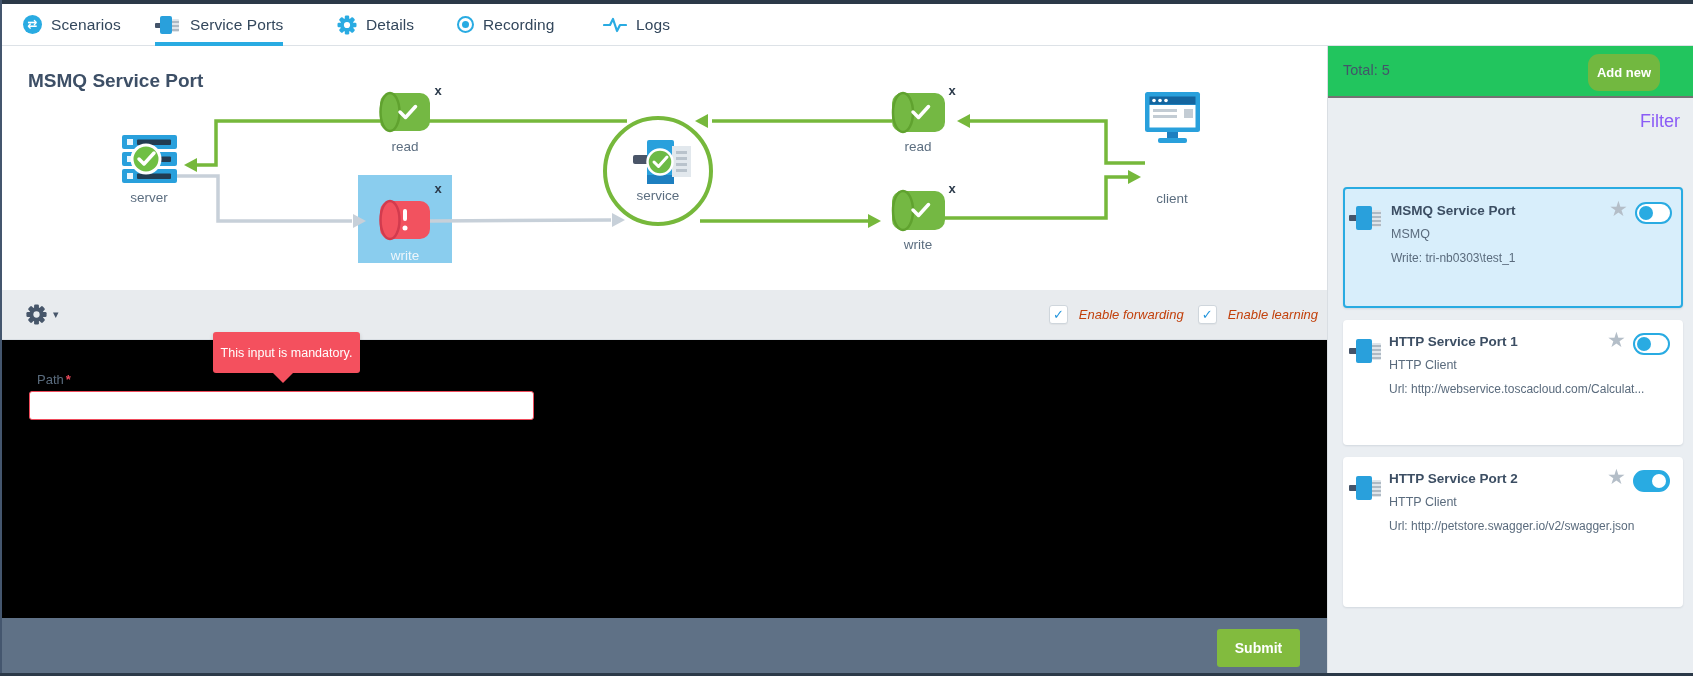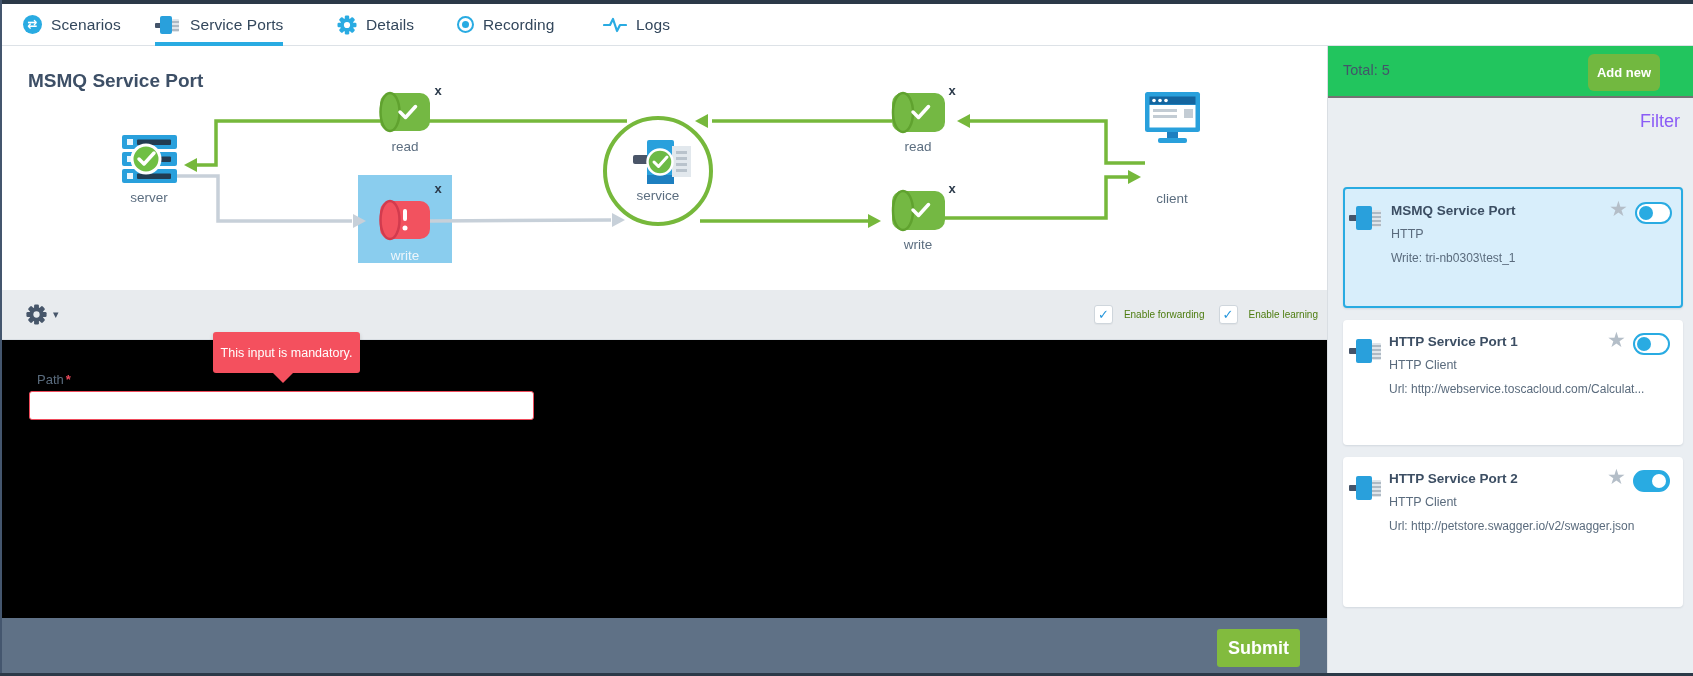--- a/index.html
+++ b/index.html
@@ -41,41 +41,41 @@
 
   .toolbar{position:absolute;left:0;top:245px;width:1327px;height:50px;background:#e8ebee;border-bottom:1px solid #d9dee3;
            display:flex;align-items:center;box-sizing:border-box;}
   .gear-btn{margin-left:26px;display:flex;align-items:center;gap:6px;cursor:pointer;}
   .caret{font-size:11px;color:#47566a;}
   .toolbar-right{margin-left:auto;margin-right:9px;display:flex;align-items:center;gap:14px;}
   .cb{display:flex;align-items:center;gap:11px;cursor:pointer;}
   .cb-box{width:17px;height:17px;background:#fff;border:1px solid #cfd6dc;border-radius:3px;display:flex;
           align-items:center;justify-content:center;box-shadow:0 1px 1px rgba(0,0,0,.04);}
   .cb-check{color:#2596dc;font-size:13px;font-weight:bold;line-height:1;}
-  .cb-label{font-size:10px;color:#4d7c0f;}
+  .cb-label{font-size:13px;color:#c2410c;font-style:italic;}
 
   .form-area{position:absolute;left:0;top:295px;width:1327px;height:278px;background:#000000;}
   .tooltip{position:absolute;left:213px;top:-8px;width:147px;height:41px;background:#f4505e;border-radius:3px;
            color:#fff;font-size:12.5px;display:flex;align-items:center;justify-content:center;z-index:3;
            box-shadow:0 2px 4px rgba(0,0,0,.15);}
   .tooltip::after{content:"";position:absolute;left:60px;top:41px;border:10px solid transparent;border-top-color:#f4505e;border-bottom-width:0;}
   .field-label{position:absolute;left:37px;top:32px;font-size:13px;color:#5a6c7e;}
   .req{color:#e8495a;font-weight:bold;margin-left:2px;}
   .path-input{position:absolute;left:29px;top:51px;width:505px;height:29px;border:1px solid #ef4b5b;border-radius:3px;
               background:#fff;outline:none;padding:0 8px;font-size:13px;color:#3d4f66;box-sizing:border-box;}
 
   .footer{position:absolute;left:0;top:573px;width:1327px;height:58px;background:#5f7186;}
   .submit-btn{position:absolute;left:1217px;top:11px;width:83px;height:38px;background:#82bb3e;border:none;border-radius:3px;
-              color:#fff;font-weight:bold;font-size:18px;cursor:pointer;font-family:inherit;}
+              color:#fff;font-weight:bold;font-size:14px;cursor:pointer;font-family:inherit;}
 
   
   .sidebar{position:absolute;left:1327px;top:45px;width:366px;height:631px;background:#eaeef2;border-left:1px solid #d9dee3;box-sizing:border-box;}
   .sb-header{position:absolute;left:0;top:0;width:100%;height:53px;background:#22c55e;border-bottom:2px solid #737373;box-sizing:border-box;}
   .sb-total{position:absolute;left:15px;top:17px;font-size:14.5px;color:#43556a;}
-  .add-new-btn{position:absolute;right:33px;top:9px;width:72px;height:37px;background:#72b840;border:none;border-radius:6px;
+  .add-new-btn{position:absolute;right:33px;top:9px;width:72px;height:37px;background:#72b840;border:none;border-radius:11px;
                color:#fff;font-weight:bold;font-size:13px;cursor:pointer;font-family:inherit;}
   .sb-filter{position:absolute;right:13px;top:66px;font-size:18px;color:#8b5cf6;cursor:pointer;}
   .card{position:absolute;left:15px;width:340px;background:#fff;border-radius:4px;box-shadow:0 1px 2px rgba(40,60,80,.12);
         box-sizing:border-box;cursor:pointer;}
   .card.selected{background:#d8eefb;border:2px solid #29abe2;}
   .card-icon{position:absolute;left:6px;top:18px;}
   .card.selected .card-icon{left:4px;top:16px;}
   .card-title{position:absolute;left:46px;top:14px;font-size:13.5px;font-weight:bold;color:#3c4e63;white-space:nowrap;}
   .card-sub{position:absolute;left:46px;top:38px;font-size:12.5px;color:#5a6b7d;white-space:nowrap;}
   .card-detail{position:absolute;left:46px;top:62px;font-size:12px;color:#5a6b7d;white-space:nowrap;max-width:286px;overflow:hidden;}
@@ -297,21 +297,21 @@
     </div>
     <div class="sb-filter">Filter</div>
 
     <div class="card selected" style="top:142px;height:121px;">
       <span class="port-icon port-md card-icon">
         <span class="stub"></span>
           <span class="body"></span>
           <span class="pins"></span>
       </span>
       <div class="card-title">MSMQ Service Port</div>
-      <div class="card-sub">HTTP</div>
+      <div class="card-sub">MSMQ</div>
       <div class="card-detail">Write: tri-nb0303\test_1</div>
       <span class="star">★</span>
       <span class="toggle">
           <span class="knob"></span>
         </span>
     </div>
 
     <div class="card" style="top:275px;height:125px;">
       <span class="port-icon port-md card-icon">
         <span class="stub"></span>

